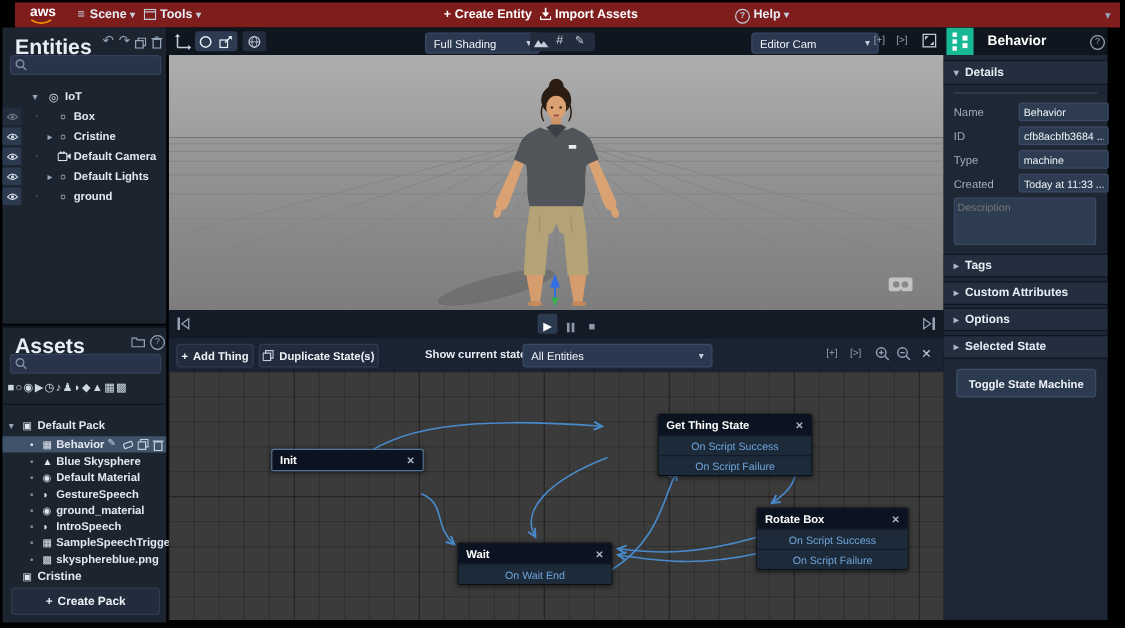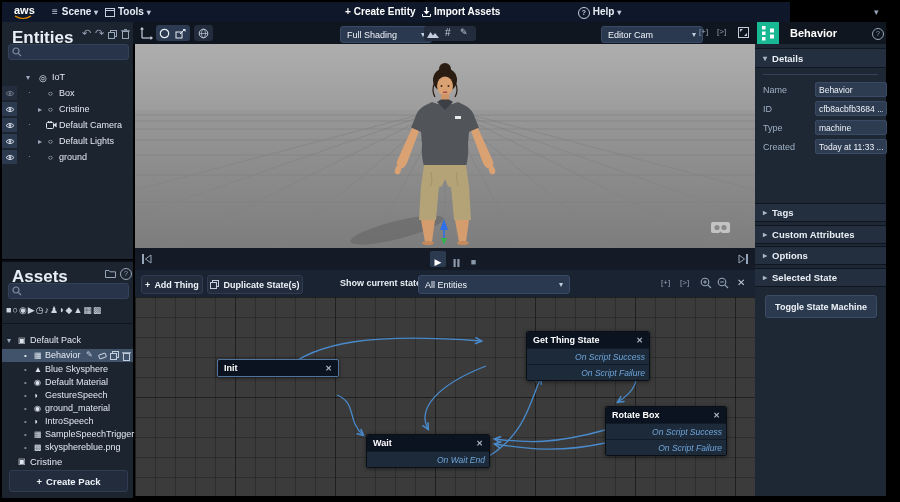--- a/index.html
+++ b/index.html
@@ -9,46 +9,46 @@
   .panel{position:absolute;background:#1c2430;}
   .ptitle{font-size:17px;font-weight:bold;color:#e8eef5;}
   .icnbtn{color:#97a5b8;font-size:11px;line-height:11px;cursor:pointer;}
   .search{position:absolute;background:#28344a;border:1px solid #33415a;border-radius:3px;height:14px;}
   .search input{position:absolute;left:16px;top:0;width:calc(100% - 18px);height:100%;background:transparent;border:0;outline:0;color:#dfe6ee;font-size:9px;}
   .mag{position:absolute;left:3px;top:2px;}
   .erow{position:absolute;left:0;width:131px;height:15px;font-size:9px;color:#e3e9f1;}
   .gbox{position:absolute;left:0;top:0;width:15px;height:14px;background:#2c3a50;display:flex;align-items:center;justify-content:center;}
   .twisty{position:absolute;font-size:8px;color:#9aa8bb;}
   .eicon{position:absolute;font-size:8px;color:#dfe6ee;}
-  .elabel{position:absolute;font-weight:normal;white-space:nowrap;}
+  .elabel{position:absolute;font-weight:bold;white-space:nowrap;}
   .arow{position:absolute;left:0;width:131px;height:13px;font-size:9px;color:#e3e9f1;}
   .bullet{position:absolute;font-size:8px;color:#7f8da0;}
   .toolbtn{position:absolute;background:#222c3c;border:1px solid #2f3c52;border-radius:3px;color:#eef3f8;
            font-size:9px;font-weight:bold;display:flex;align-items:center;justify-content:center;gap:4px;}
   .drop{position:absolute;background:#2b3950;border:1px solid #394a66;border-radius:3px;color:#f0f4f9;
         font-size:9px;display:flex;align-items:center;padding:0 6px;}
   .drop .cd{margin-left:auto;color:#c3cedc;font-size:8px;}
   .sect{position:absolute;left:0;width:131px;background:#232e3e;border-top:1px solid #0e1520;border-bottom:1px solid #0e1520;
         display:flex;align-items:center;font-size:9.5px;font-weight:bold;color:#e8eef5;}
   .sect .tw{margin:0 5px 0 8px;font-size:8px;color:#aab6c6;}
   .flabel{position:absolute;left:8px;font-size:9px;color:#9fb0c4;}
   .fin{position:absolute;left:60px;width:64px;height:13px;background:#2e3c52;border:1px solid #3a4a64;border-radius:2px;
        color:#eef3f8;font-size:8.5px;padding:0 3px;outline:0;}
   .node{position:absolute;border:1px solid #0a0f16;border-radius:2px;box-shadow:0 1px 4px rgba(0,0,0,.5);font-size:9px;}
   .node-h{background:#0c1320;color:#fff;font-weight:bold;padding:3px 6px;display:flex;align-items:center;border-radius:2px 2px 0 0;}
   .node-x{margin-left:auto;color:#aeb9c8;font-size:8px;cursor:pointer;}
-  .node-t{background:#1d2a3a;color:#6fa6da;text-align:right;font-size:8.5px;padding:2.5px 4px;border-top:1px solid #121b28;font-style:italic;}
+  .node-t{background:#1d2a3a;color:#6fa6da;text-align:center;font-size:8.5px;padding:2.5px 4px;border-top:1px solid #121b28;}
   .gray{color:#93a1b5;}
   svg{display:block;}
   .ic{display:inline-block;vertical-align:middle;}
 </style>
 </head>
 <body>
 
-<div class="abs" style="left:2px;top:2px;width:788px;height:20px;background:#0f172a;">
+<div class="abs" style="left:12px;top:2px;width:884px;height:20px;background:#7f1d1d;">
   <span class="abs" style="left:12px;top:2px;font-size:11px;font-weight:bold;color:#fff;">
     <span>aws</span>
     <svg class="ic" width="18" height="5" viewBox="0 0 18 5" style="position:absolute;left:0;top:11px;">
         <path d="M1 1 Q9 6 17 1" fill="none" stroke="#f79400" stroke-width="1.2"></path>
       </svg>
   </span>
   <span class="abs" style="left:50px;top:4px;font-size:10px;font-weight:bold;color:#e8eef5;cursor:pointer;">
     <span style="margin-right:4px;color:#c3cedc;">≡</span><span>Scene</span>
     <span style="font-size:8px;color:#c3cedc;">▾</span>
   </span>
@@ -515,20 +515,21 @@
 
   <span class="flabel" style="top:41px;">Name</span>
   <input class="fin" style="top: 38px;" value="Behavior">
   <span class="flabel" style="top:60px;">ID</span>
   <input class="fin" style="top: 57px;" value="cfb8acbfb3684 ...">
   <span class="flabel" style="top:79px;">Type</span>
   <input class="fin" style="top: 76px;" value="machine">
   <span class="flabel" style="top:98px;">Created</span>
   <input class="fin" style="top: 95px;" value="Today at 11:33 ...">
 
+  <textarea class="abs" style="left: 8px; top: 114px; width: 108px; height: 32px; background: rgb(46, 60, 82); border: 1px solid rgb(58, 74, 100); border-radius: 2px; color: rgb(238, 243, 248); font-size: 8.5px; font-family: &quot;Liberation Sans&quot;, sans-serif; resize: none; outline: 0px;" placeholder="Description"></textarea>
 
   <div class="sect" style="top:159px;height:17px;">
     <span class="tw">▸</span>
     <span>Tags</span>
   </div>
   <div class="sect" style="top:181px;height:17px;">
     <span class="tw">▸</span>
     <span>Custom Attributes</span>
   </div>
   <div class="sect" style="top:202px;height:17px;">

